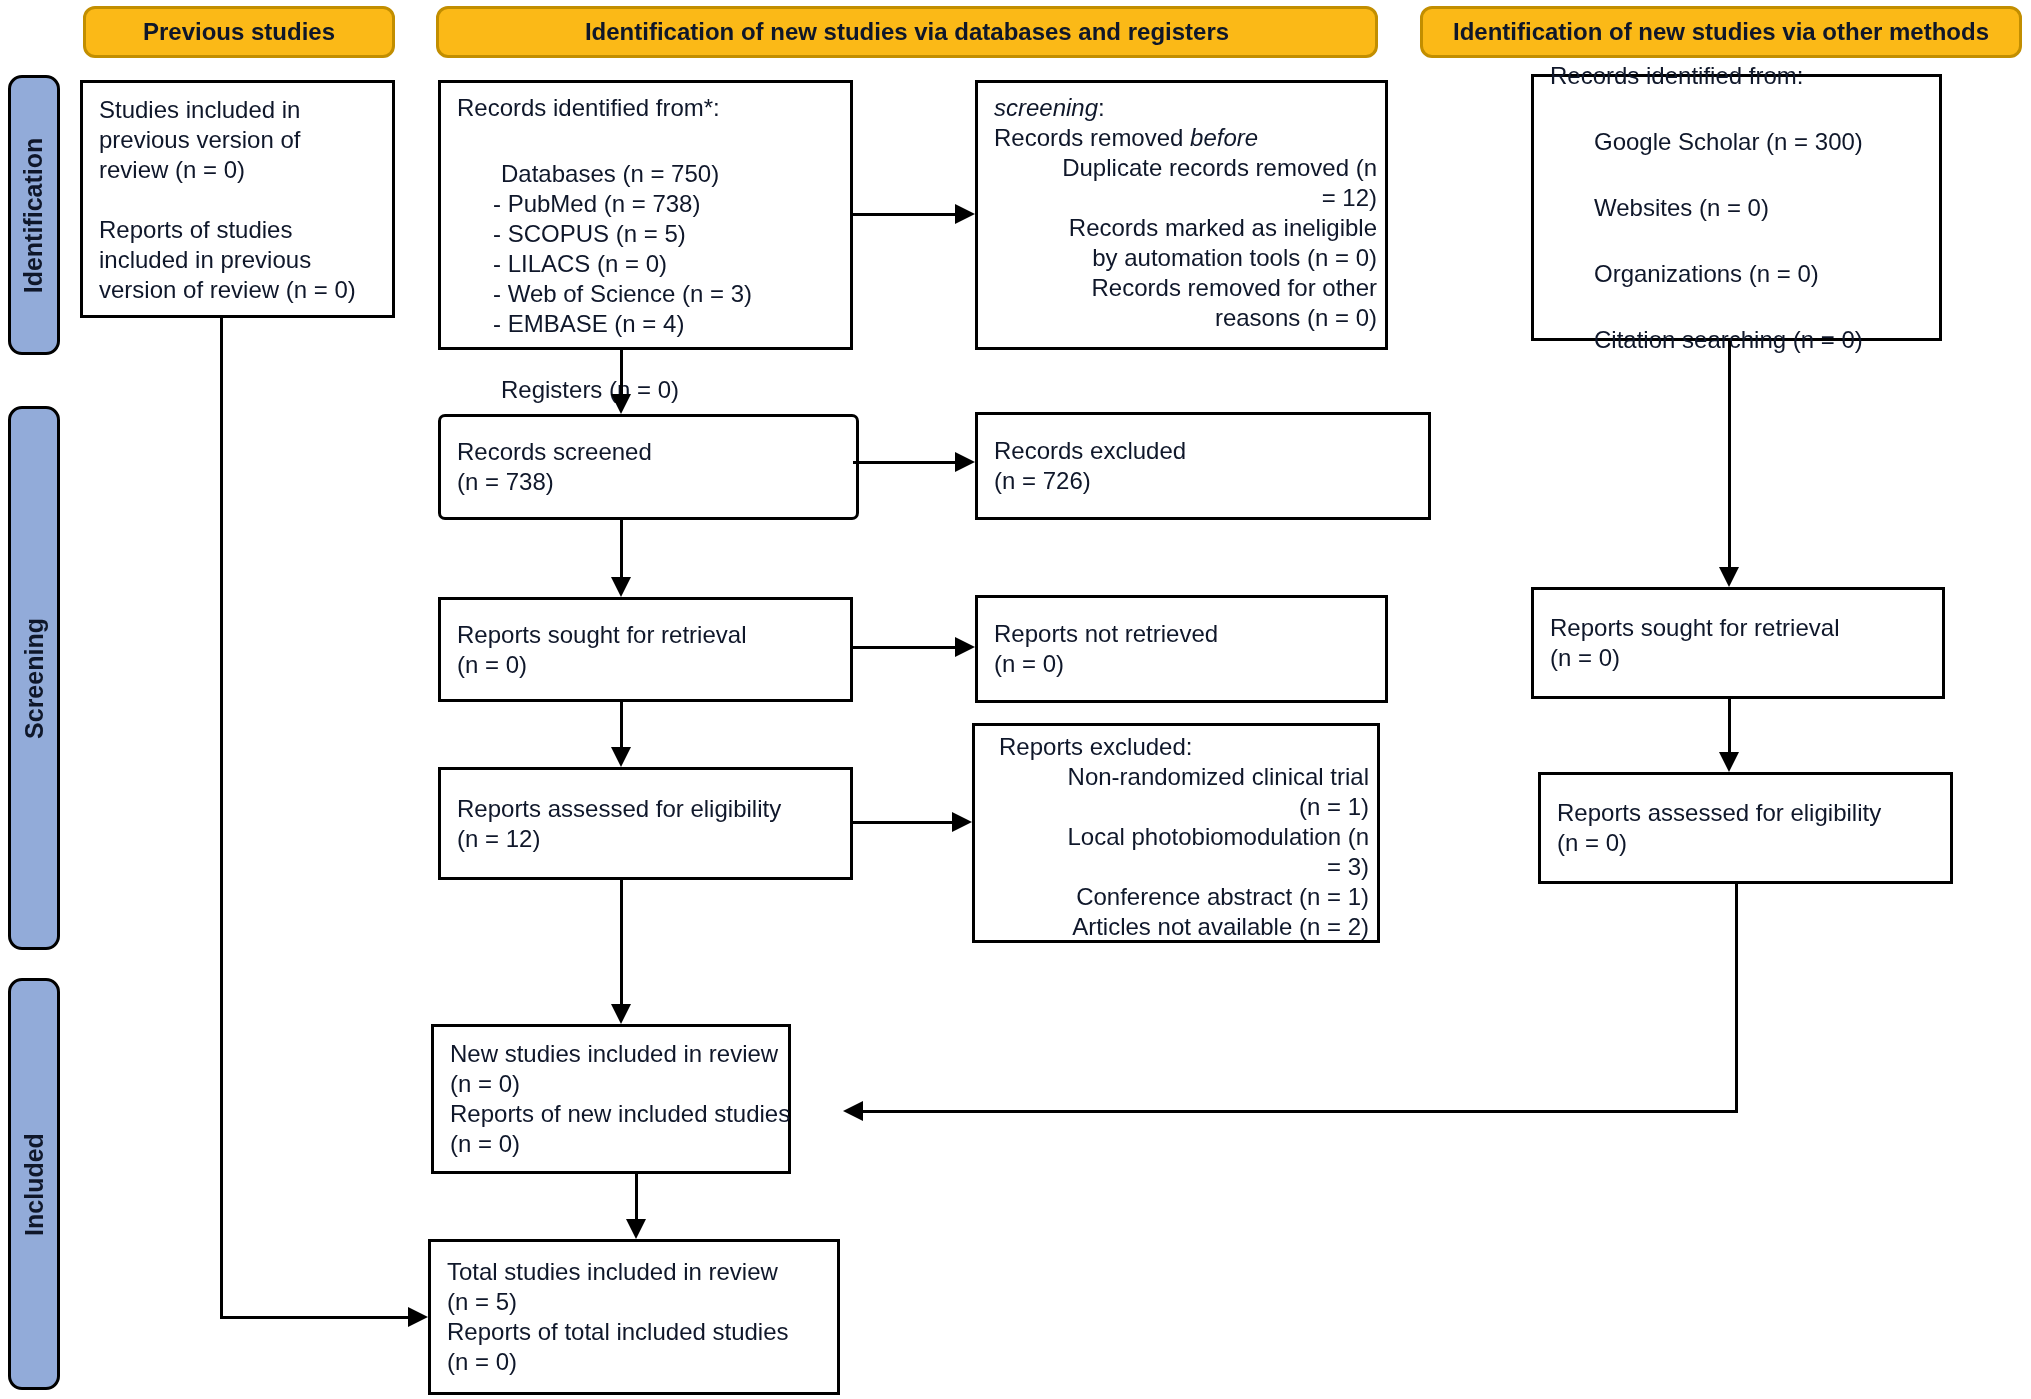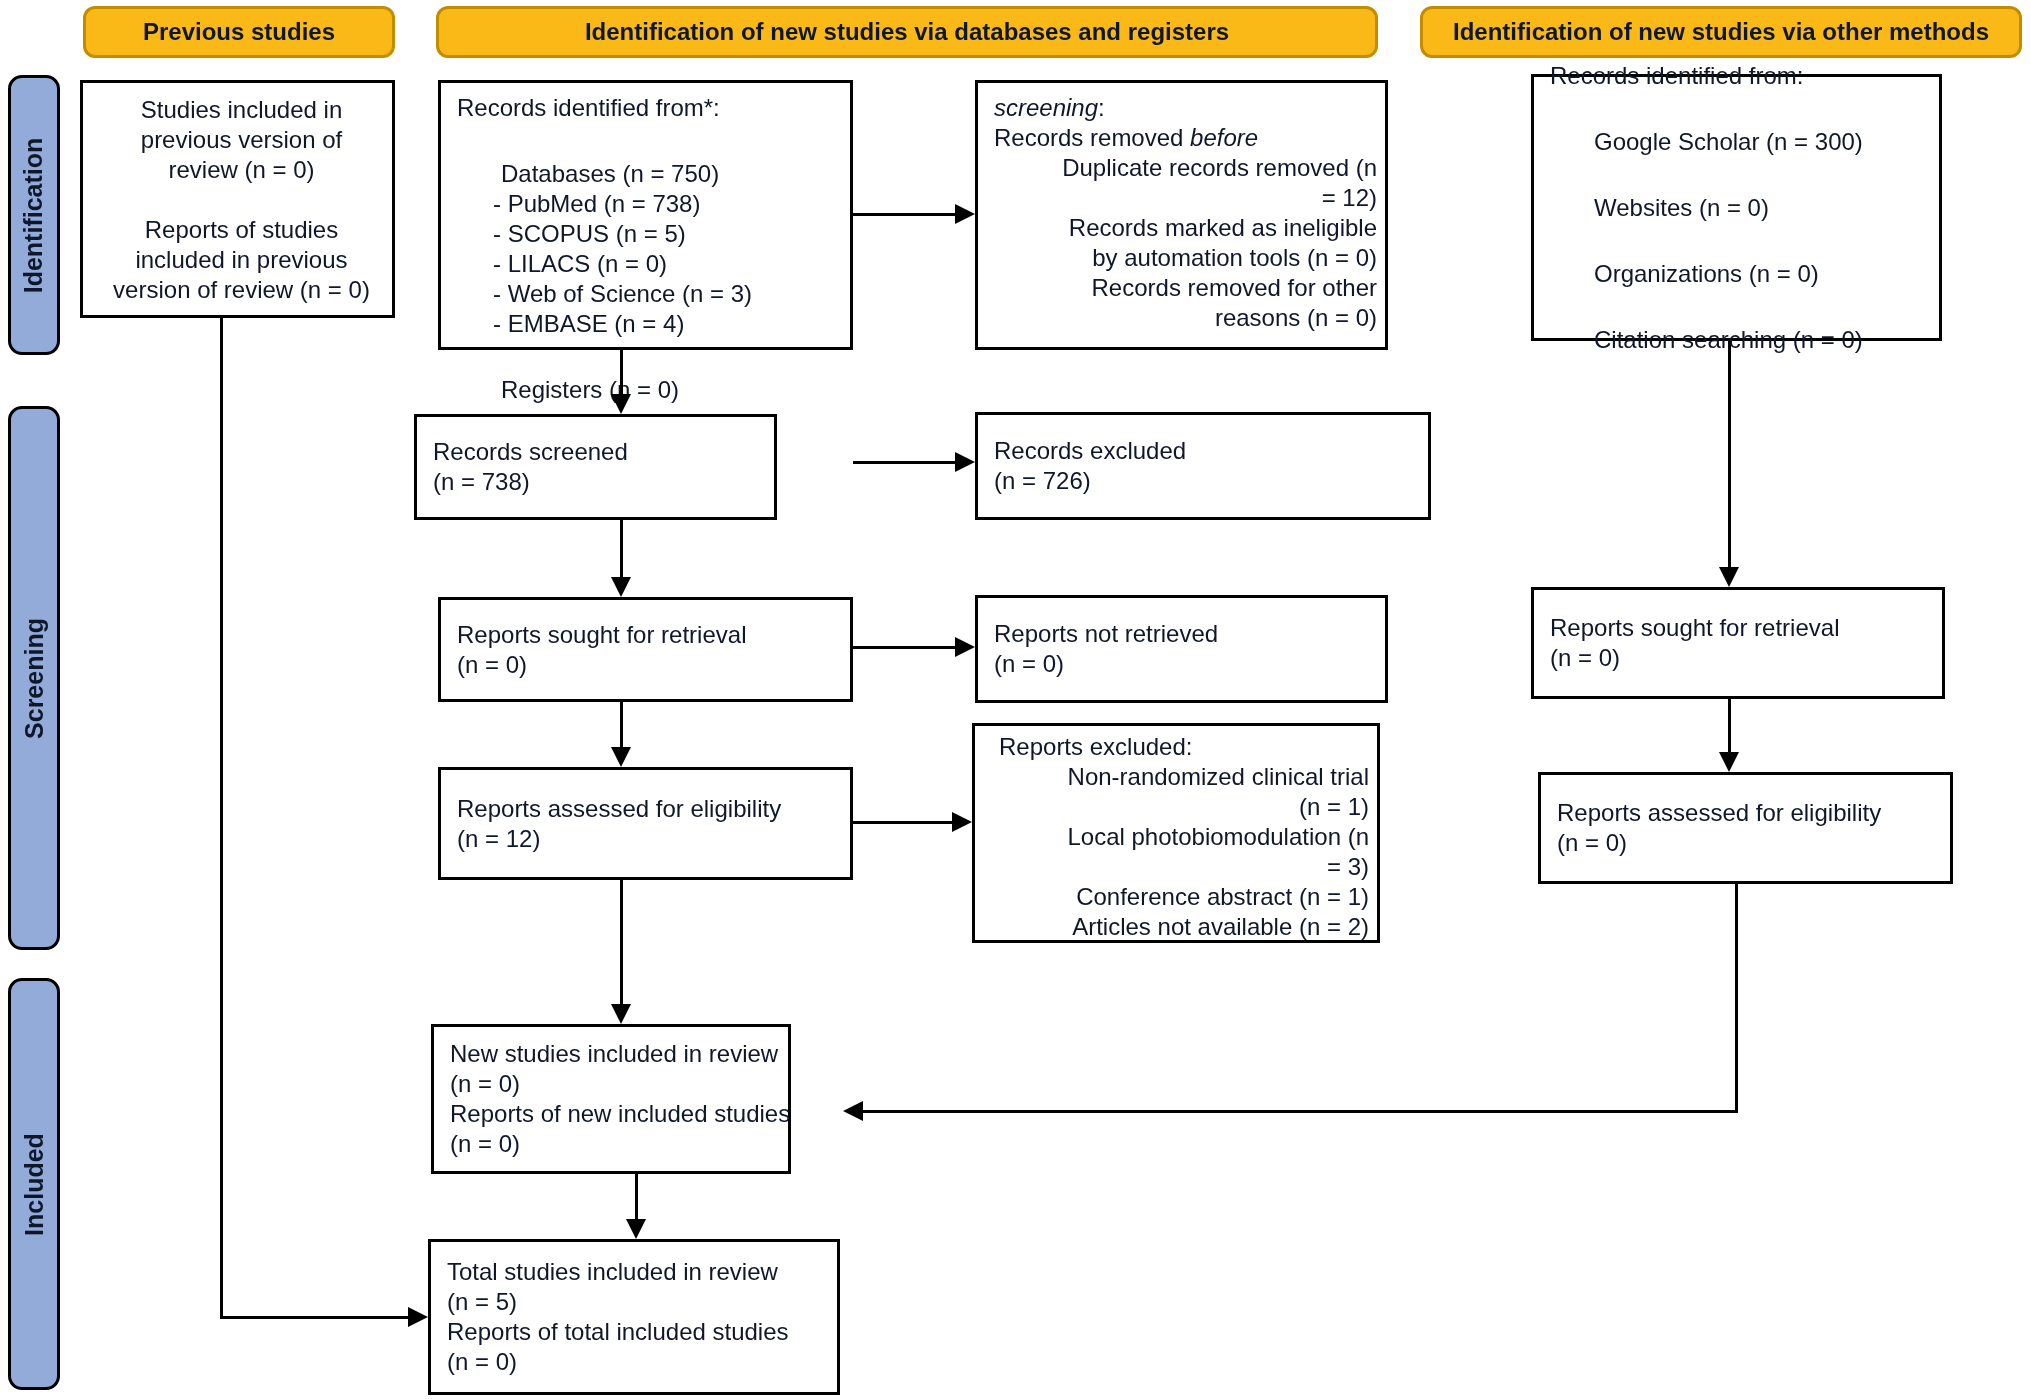--- a/index.html
+++ b/index.html
@@ -55,21 +55,21 @@
   <div class="stage" style="top:75px;height:280px;">
     <span>Identification</span>
   </div>
   <div class="stage" style="top:406px;height:544px;">
     <span>Screening</span>
   </div>
   <div class="stage" style="top:978px;height:412px;">
     <span>Included</span>
   </div>
 
-  <div class="box" style="left:80px;top:80px;width:315px;height:238px;padding-top:12px;text-align:center;">
+  <div class="box" style="left:80px;top:80px;width:315px;height:238px;padding-top:12px;">
     <div class="ln">Studies included in</div>
     <div class="ln">previous version of</div>
     <div class="ln">review (n = 0)</div>
     <div class="ln"></div>
     <div class="ln">Reports of studies</div>
     <div class="ln">included in previous</div>
     <div class="ln">version of review (n = 0)</div>
   </div>
 
   <div class="box" style="left:438px;top:80px;width:415px;height:270px;">
@@ -87,21 +87,21 @@
     <div class="ln"><i>screening</i><span>:</span></div>
     <div class="ln"><span>Records removed</span> <i>before</i></div>
     <div class="ln itm">Duplicate records removed (n</div>
     <div class="ln itm">= 12)</div>
     <div class="ln itm">Records marked as ineligible</div>
     <div class="ln itm">by automation tools (n = 0)</div>
     <div class="ln itm">Records removed for other</div>
     <div class="ln itm">reasons (n = 0)</div>
   </div>
 
-  <div class="box center" style="left:414px;top:414px;width:363px;height:106px;">
+  <div class="box center" style="left:438px;top:414px;width:421px;height:106px;border-radius:7px;">
     <div class="ln">Records screened</div>
     <div class="ln">(n = 738)</div>
   </div>
 
   <div class="box center" style="left:975px;top:412px;width:456px;height:108px;">
     <div class="ln">Records excluded</div>
     <div class="ln">(n = 726)</div>
   </div>
 
   <div class="box center" style="left:438px;top:597px;width:415px;height:105px;">

